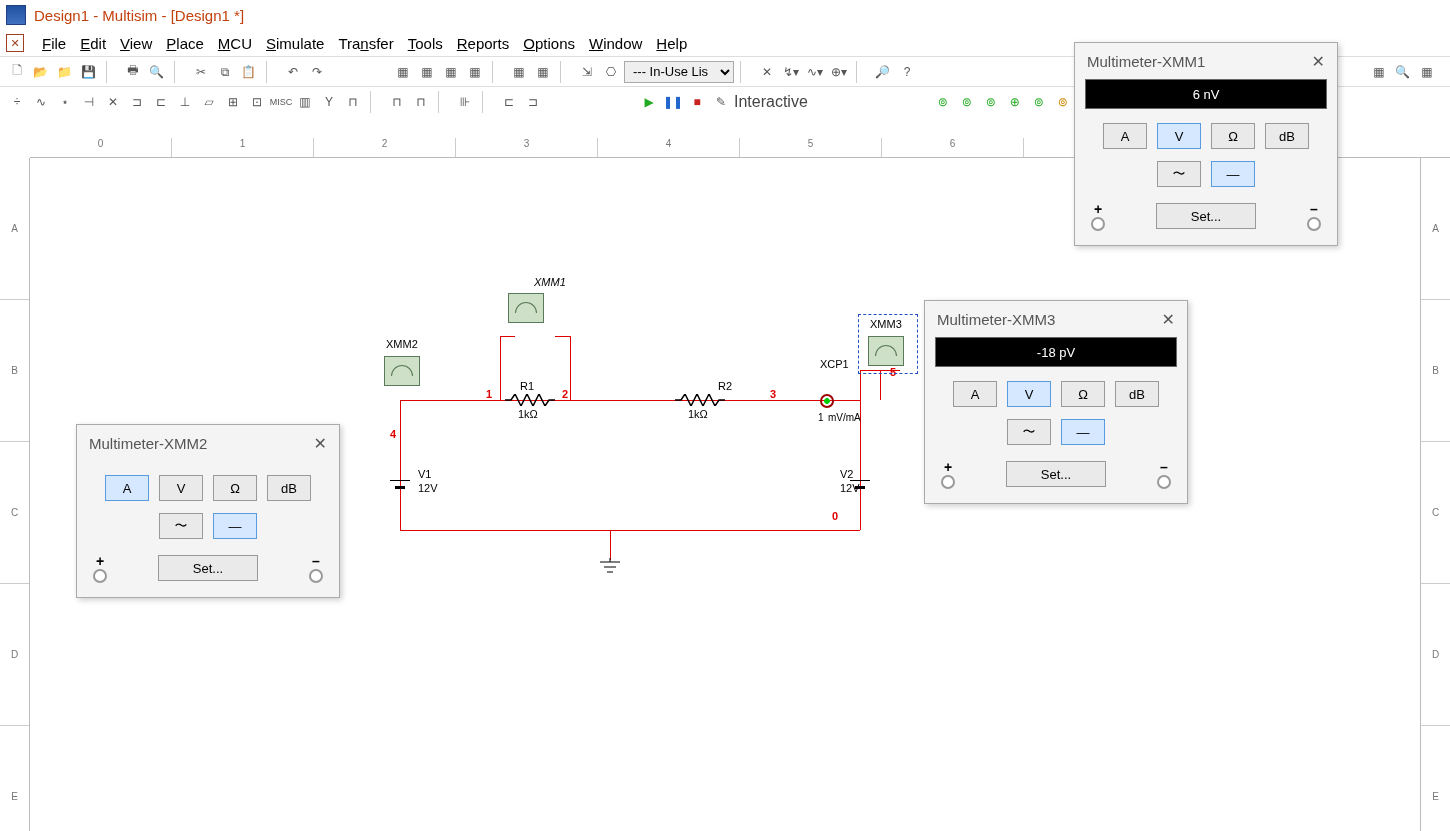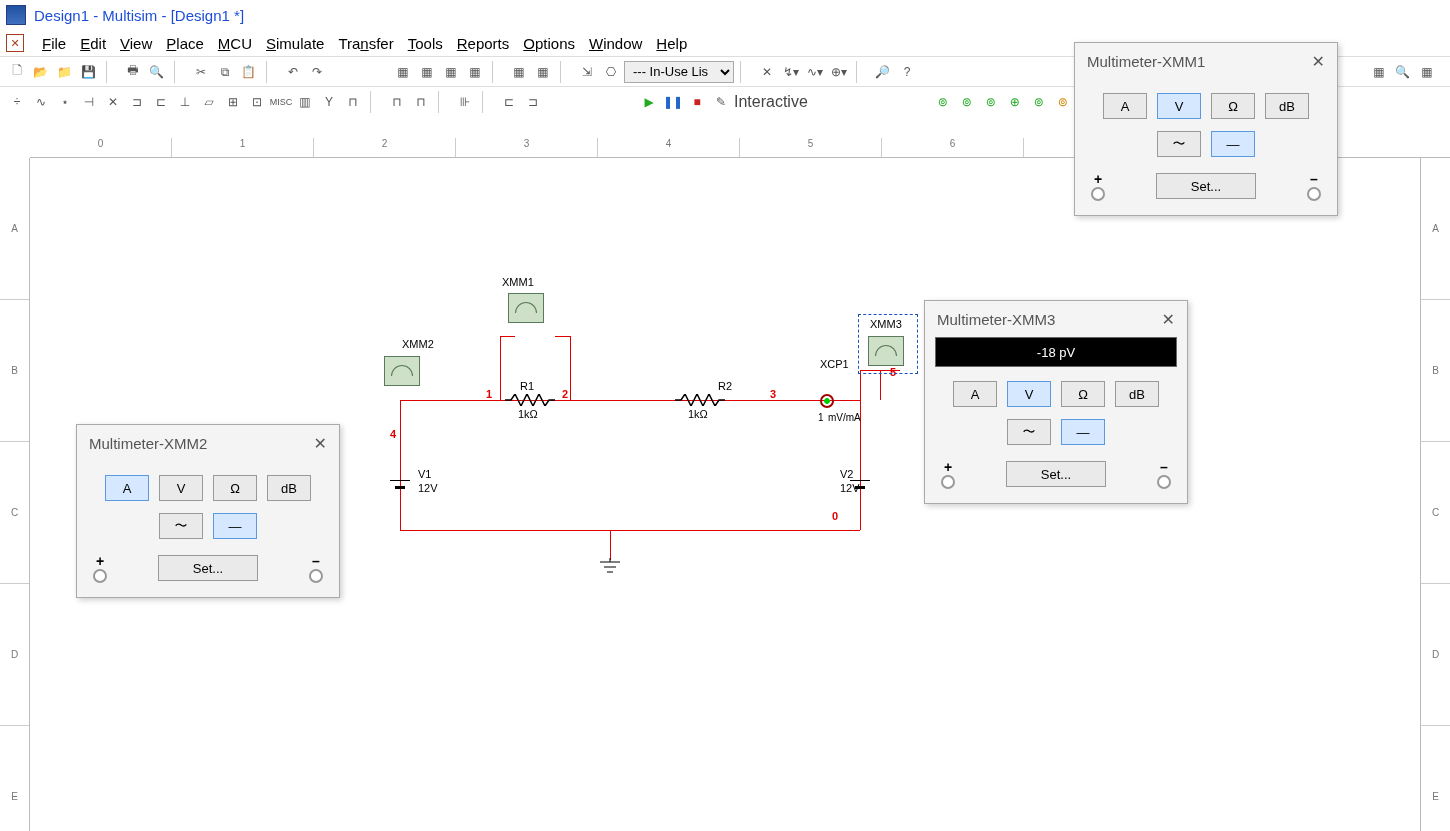--- a/index.html
+++ b/index.html
@@ -1,19 +1,19 @@
 <!DOCTYPE html>
 <html><head>
 <meta charset="utf-8">
 <style>
 * { box-sizing: border-box; margin: 0; padding: 0; font-family: "Segoe UI", Tahoma, sans-serif; }
 body { background: #fff; width: 1450px; height: 831px; position: relative; overflow: hidden; font-size: 13px;}
 .title-bar { height: 30px; display: flex; align-items: center; padding-left: 6px; gap: 8px; }
 .title-bar .icon { width: 20px; height: 20px; background: linear-gradient(#2050a0,#4070c0); border:1px solid #204080;}
-.title-bar span { font-size: 15px; color:#1d4ed8;}
+.title-bar span { font-size: 15px; color:#c2410c;}
 .menu-bar { height: 26px; display: flex; align-items: center; padding-left: 6px; gap: 14px; font-size: 15px;}
 .menu-bar .doc-icon{ width:18px; height:18px; border:1px solid #a04020; margin-right:4px; display:inline-flex; align-items:center; justify-content:center; color:#a04020; font-size:11px;}
 .menu-bar span { cursor: default; }
 .menu-bar span u { text-decoration: underline; }
 .toolbar { height: 30px; display: flex; align-items: center; padding-left: 6px; gap: 2px; border-top:1px solid #ddd;}
 .tb-btn { width: 22px; height: 22px; display: inline-flex; align-items:center; justify-content:center; font-size: 12px; color:#555; border:1px solid transparent;}
 .tb-sep { width: 10px; height: 22px; border-left:1px solid #ccc; margin: 0 4px;}
 .tb-select { height: 22px; font-size: 13px; min-width: 110px; padding: 0 4px; border:1px solid #aaa;}
 .canvas { position: absolute; left: 0; top: 138px; right:0; bottom:0; background-image: radial-gradient(#b0b0b0 0.7px, transparent 0.7px); background-size: 6px 6px; overflow:hidden;}
 .ruler-h { position:absolute; top:0; left:30px; right:0; height:20px; background:#fff; border-bottom:1px solid #bbb; font-size:10px; color:#777; display:flex;}
@@ -204,24 +204,24 @@
     <div class="wire v" style="left:850px; top:212px; height:30px;"></div>
     <div class="wire h" style="left:830px; top:212px; width:40px;"></div>
 
     <div class="node-label" style="left:456px; top:230px;">1</div>
     <div class="node-label" style="left:532px; top:230px;">2</div>
     <div class="node-label" style="left:740px; top:230px;">3</div>
     <div class="node-label" style="left:360px; top:270px;">4</div>
     <div class="node-label" style="left:802px; top:352px;">0</div>
     <div class="node-label" style="left:860px; top:208px;">5</div>
 
-    <div class="component-label" style="left:472px; top:118px;">XMM1</div>
+    <div class="component-label" style="left:504px; top:118px;font-style:italic;">XMM1</div>
     <div class="meter-sym" style="left:478px; top:135px;"></div>
 
-    <div class="component-label" style="left:356px; top:180px;margin-left:16px;">XMM2</div>
+    <div class="component-label" style="left:356px; top:180px;">XMM2</div>
     <div class="meter-sym" style="left:354px; top:198px;"></div>
 
     <div style="position:absolute; left:828px; top:156px; width:60px; height:60px; border:1px dashed #2050c0;"></div>
     <div class="component-label" style="left:840px; top:160px;">XMM3</div>
     <div class="meter-sym" style="left:838px; top:178px;"></div>
 
     <div class="component-label" style="left:490px; top:222px;">R1</div>
     <div class="resistor-sym" style="left:475px; top:236px;">
       <svg viewBox="0 0 50 12">
           <polyline points="0,6 6,6 10,0 16,12 22,0 28,12 34,0 40,12 44,6 50,6" stroke="#000" fill="none" stroke-width="1.5"></polyline>
@@ -265,20 +265,21 @@
     <div class="component-label" style="left:788px; top:254px; font-size:10px;">1</div>
     <div class="component-label" style="left:798px; top:254px; font-size:10px;">mV/mA</div>
   </div>
 </div>
 
 <div class="multimeter-win" style="left:1074px; top:42px;">
   <div class="mw-title">
       <span>Multimeter-XMM1</span>
       <span class="mw-close">✕</span>
     </div>
+  <div class="mw-display">6 nV</div>
   <div class="mw-buttons">
     <div class="mw-btn">A</div>
     <div class="mw-btn active">V</div>
     <div class="mw-btn">Ω</div>
     <div class="mw-btn">dB</div>
   </div>
   <div class="mw-wave">
     <div class="mw-btn">〜</div>
     <div class="mw-btn active">—</div>
   </div>

